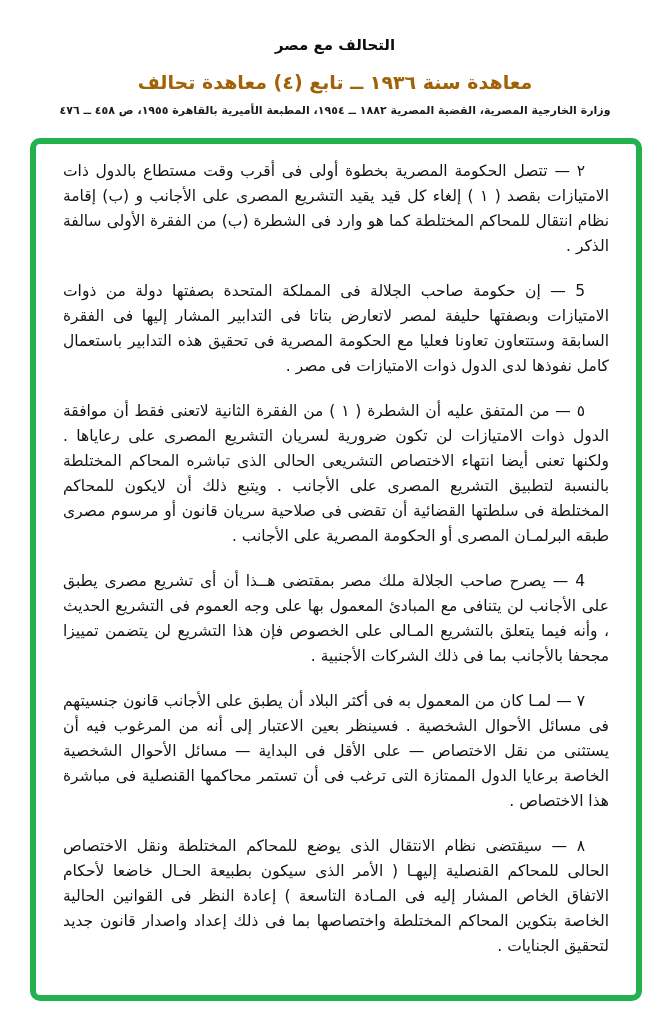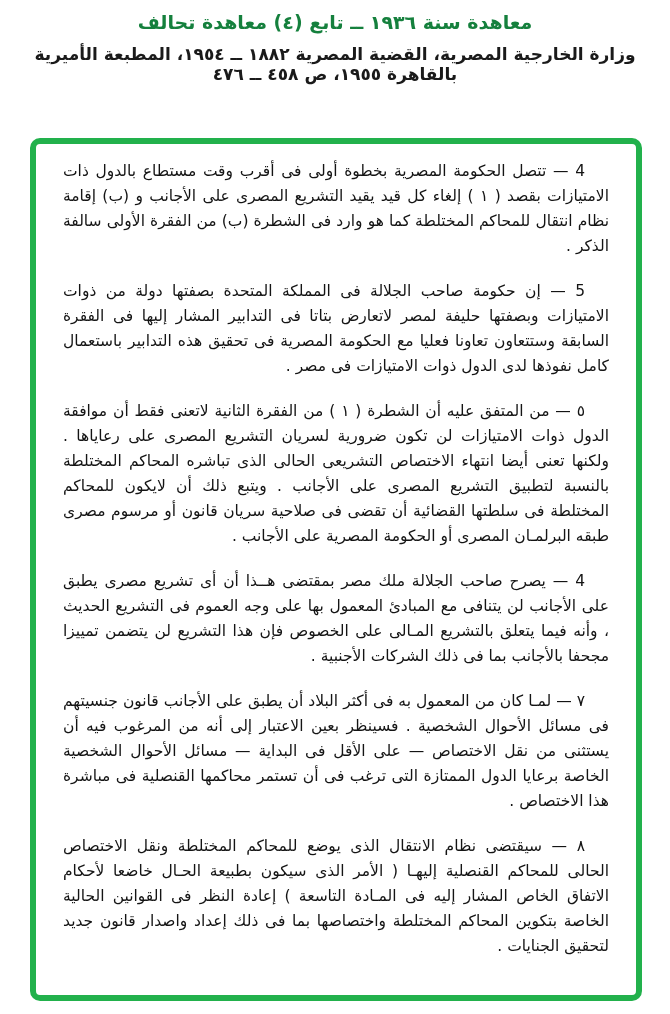--- a/index.html
+++ b/index.html
@@ -24,28 +24,28 @@
     right: 0;
     text-align: center;
   }
   .doc-title {
     padding-top: 36px;
     font-size: 15px;
     font-weight: bold;
     color: #0d0d0d;
   }
   .doc-subtitle {
-    margin-top: 11px;
+    margin-top: 17px;
     font-size: 19px;
     font-weight: bold;
-    color: #15803d;
+    color: #a16207;
   }
   .doc-source {
     margin-top: 11px;
-    font-size: 17px;
+    font-size: 11px;
     font-weight: bold;
     color: #1a1a1a;
     letter-spacing: 0.1px;
   }
   .content-box {
     position: absolute;
     top: 138px;
     left: 30px;
     width: 612px;
     height: 863px;
@@ -64,26 +64,27 @@
     text-indent: 24px;
     color: #141414;
   }
 </style>
 </head>
 <body>
 
 <div class="page">
 
   <div class="header">
+    <div class="doc-title">التحالف مع مصر</div>
     <div class="doc-subtitle">معاهدة سنة ١٩٣٦ ــ تابع (٤) معاهدة تحالف</div>
     <div class="doc-source">وزارة الخارجية المصرية، القضية المصرية ١٨٨٢ ــ ١٩٥٤، المطبعة الأميرية بالقاهرة ١٩٥٥، ص ٤٥٨ ــ ٤٧٦</div>
   </div>
 
   <div class="content-box" style="border-color: rgb(34, 177, 76);">
-    <p>4 — تتصل الحكومة المصرية بخطوة أولى فى أقرب وقت مستطاع بالدول ذات الامتيازات بقصد ( ١ ) إلغاء كل قيد يقيد التشريع المصرى على الأجانب و (ب) إقامة نظام انتقال للمحاكم المختلطة كما هو وارد فى الشطرة (ب) من الفقرة الأولى سالفة الذكر .</p>
+    <p>٢ — تتصل الحكومة المصرية بخطوة أولى فى أقرب وقت مستطاع بالدول ذات الامتيازات بقصد ( ١ ) إلغاء كل قيد يقيد التشريع المصرى على الأجانب و (ب) إقامة نظام انتقال للمحاكم المختلطة كما هو وارد فى الشطرة (ب) من الفقرة الأولى سالفة الذكر .</p>
     <p>5 — إن حكومة صاحب الجلالة فى المملكة المتحدة بصفتها دولة من ذوات الامتيازات وبصفتها حليفة لمصر لاتعارض بتاتا فى التدابير المشار إليها فى الفقرة السابقة وستتعاون تعاونا فعليا مع الحكومة المصرية فى تحقيق هذه التدابير باستعمال كامل نفوذها لدى الدول ذوات الامتيازات فى مصر .</p>
     <p>٥ — من المتفق عليه أن الشطرة ( ١ ) من الفقرة الثانية لاتعنى فقط أن موافقة الدول ذوات الامتيازات لن تكون ضرورية لسريان التشريع المصرى على رعاياها . ولكنها تعنى أيضا انتهاء الاختصاص التشريعى الحالى الذى تباشره المحاكم المختلطة بالنسبة لتطبيق التشريع المصرى على الأجانب . ويتبع ذلك أن لايكون للمحاكم المختلطة فى سلطتها القضائية أن تقضى فى صلاحية سريان قانون أو مرسوم مصرى طبقه البرلمـان المصرى أو الحكومة المصرية على الأجانب .</p>
     <p>4 — يصرح صاحب الجلالة ملك مصر بمقتضى هــذا أن أى تشريع مصرى يطبق على الأجانب لن يتنافى مع المبادئ المعمول بها على وجه العموم فى التشريع الحديث ، وأنه فيما يتعلق بالتشريع المـالى على الخصوص فإن هذا التشريع لن يتضمن تمييزا مجحفا بالأجانب بما فى ذلك الشركات الأجنبية .</p>
     <p>٧ — لمـا كان من المعمول به فى أكثر البلاد أن يطبق على الأجانب قانون جنسيتهم فى مسائل الأحوال الشخصية . فسينظر بعين الاعتبار إلى أنه من المرغوب فيه أن يستثنى من نقل الاختصاص — على الأقل فى البداية — مسائل الأحوال الشخصية الخاصة برعايا الدول الممتازة التى ترغب فى أن تستمر محاكمها القنصلية فى مباشرة هذا الاختصاص .</p>
     <p>٨ — سيقتضى نظام الانتقال الذى يوضع للمحاكم المختلطة ونقل الاختصاص الحالى للمحاكم القنصلية إليهـا ( الأمر الذى سيكون بطبيعة الحـال خاضعا لأحكام الاتفاق الخاص المشار إليه فى المـادة التاسعة ) إعادة النظر فى القوانين الحالية الخاصة بتكوين المحاكم المختلطة واختصاصها بما فى ذلك إعداد واصدار قانون جديد لتحقيق الجنايات .</p>
   </div>
 
 </div>
 
 </body></html>

